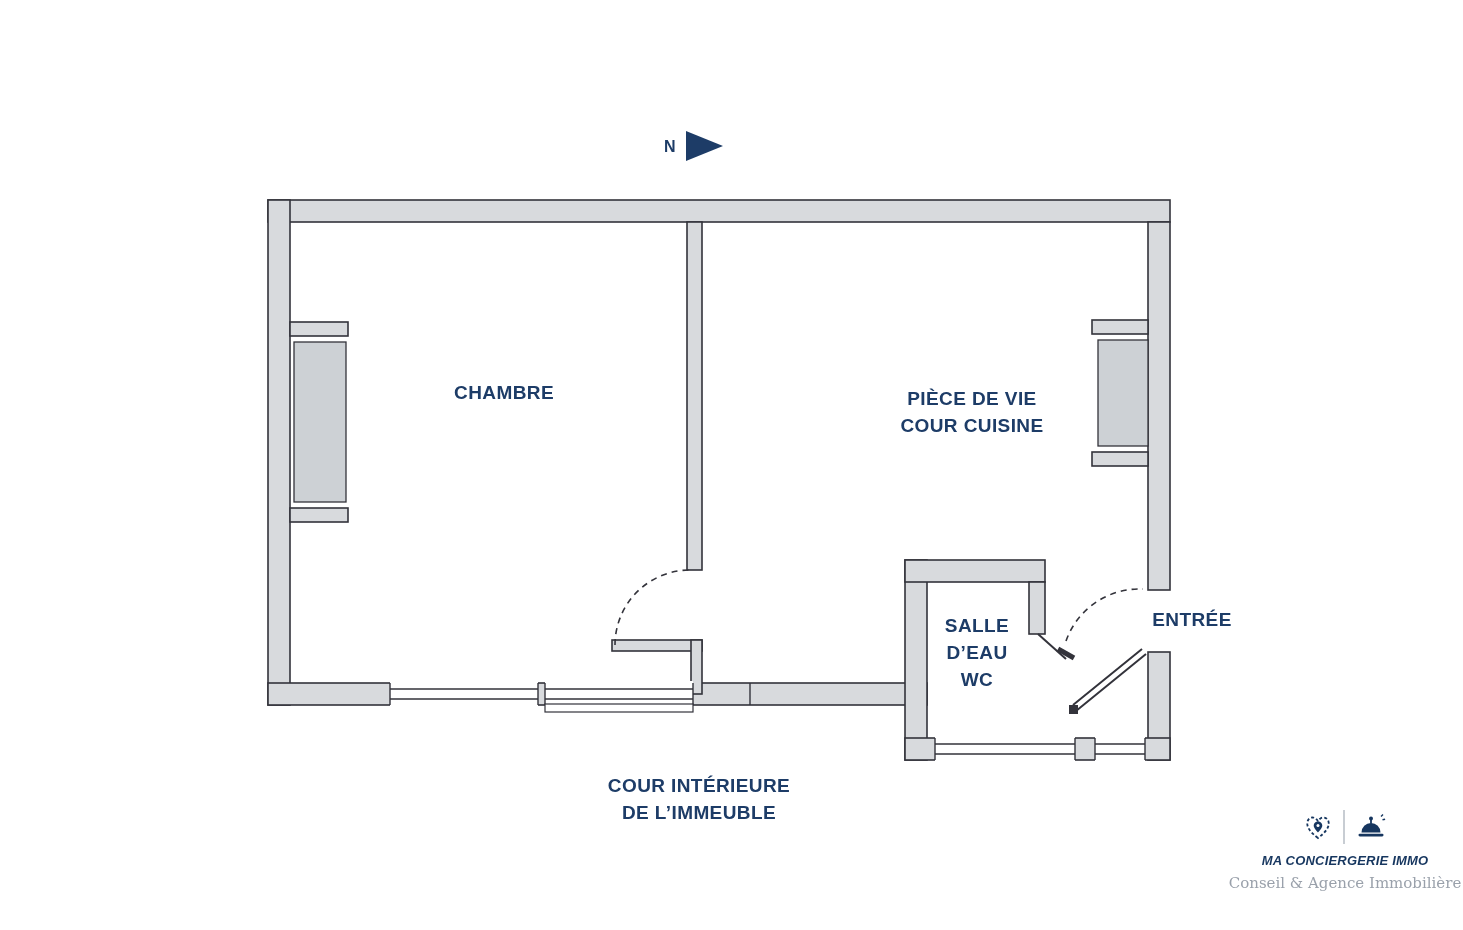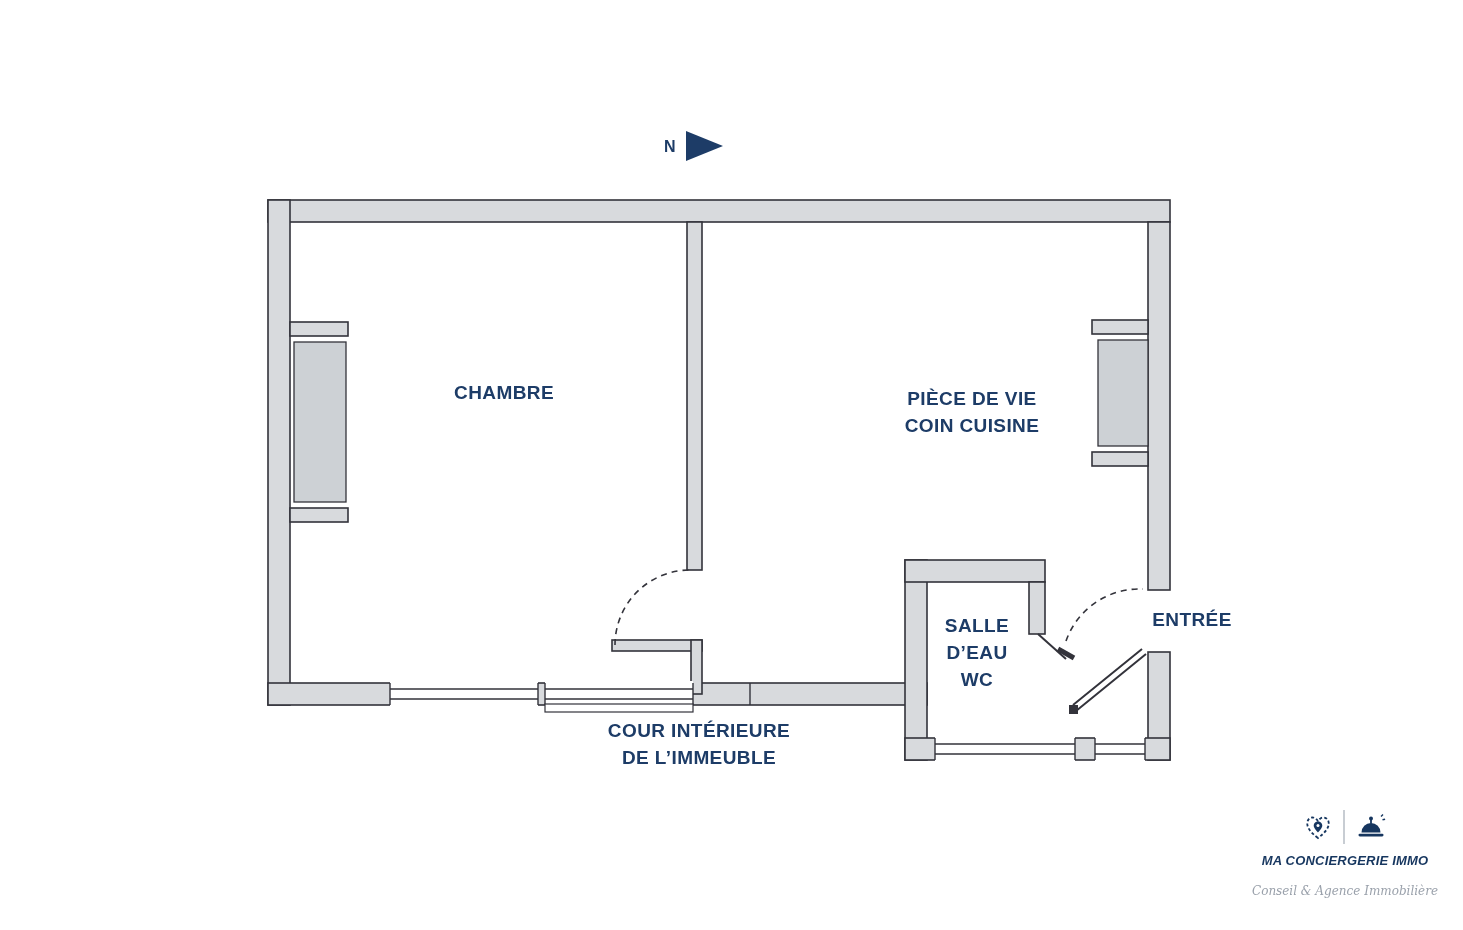--- a/index.html
+++ b/index.html
@@ -37,22 +37,22 @@
     position:absolute;left:1252px;top:806px;width:186px;
     display:flex;flex-direction:column;align-items:center;
   }
   .logo-icons{display:flex;align-items:center;gap:10px;height:42px;}
   .logo-divider{width:2px;height:34px;background:var(--divider);}
   .logo-name{
     margin-top:5px;font-size:13px;font-weight:bold;font-style:italic;
     color:var(--logo-navy);letter-spacing:.2px;white-space:nowrap;
   }
   .logo-tagline{
-    margin-top:16px;font-family:"DejaVu Serif",serif;font-style:italic;
-    font-size:12px;color:var(--logo-gray);white-space:nowrap;
+    margin-top:6px;font-family:"DejaVu Serif",serif;
+    font-size:15px;color:var(--logo-gray);white-space:nowrap;
   }
 </style>
 </head>
 <body>
 
 <div class="canvas">
 
   <svg class="plan-svg" width="1463" height="930" viewBox="0 0 1463 930">
 
     <polygon class="north-arrow" points="686,131 723,146 686,161"></polygon>
@@ -109,32 +109,32 @@
       <path class="door-thick" d="M1058 649 L1074 658"></path>
     </g>
   </svg>
 
   <div class="room-label north-label" style="left:670px;top:146px;">N</div>
 
   <div class="room-label" style="left:504px;top:392px;">CHAMBRE</div>
 
   <div class="room-label" style="left:952px;top:412px;margin-left:20px;">
     <div>PIÈCE DE VIE</div>
-    <div>COIN CUISINE</div>
+    <div>COUR CUISINE</div>
   </div>
 
   <div class="room-label" style="left:977px;top:652px;">
     <div>SALLE</div>
     <div>D’EAU</div>
     <div>WC</div>
   </div>
 
   <div class="room-label" style="left:1192px;top:619px;">ENTRÉE</div>
 
-  <div class="room-label" style="left:699px;top:744px;">
+  <div class="room-label" style="left:699px;top:799px;">
     <div>COUR INTÉRIEURE</div>
     <div>DE L’IMMEUBLE</div>
   </div>
 
   <div class="logo">
     <div class="logo-icons">
       <svg width="30" height="30" viewBox="0 0 30 30">
         <path d="M15 26 C 7 20, 3 14.5, 4.6 9.2 C 5.8 5.4, 10.6 4.2, 13.4 7.2 L 15 9 L 16.6 7.2 C 19.4 4.2, 24.2 5.4, 25.4 9.2 C 27 14.5, 23 20, 15 26 Z" fill="none" stroke="var(--logo-navy)" stroke-width="1.8" stroke-dasharray="3 2.2"></path>
         <path d="M15 9.5 c-2.6 0 -4.3 1.9 -4.3 4.1 c0 2.9 4.3 7 4.3 7 s4.3 -4.1 4.3 -7 c0 -2.2 -1.7 -4.1 -4.3 -4.1 z" fill="var(--logo-navy)"></path>
         <circle cx="15" cy="13.6" r="1.5" fill="#ffffff"></circle>

